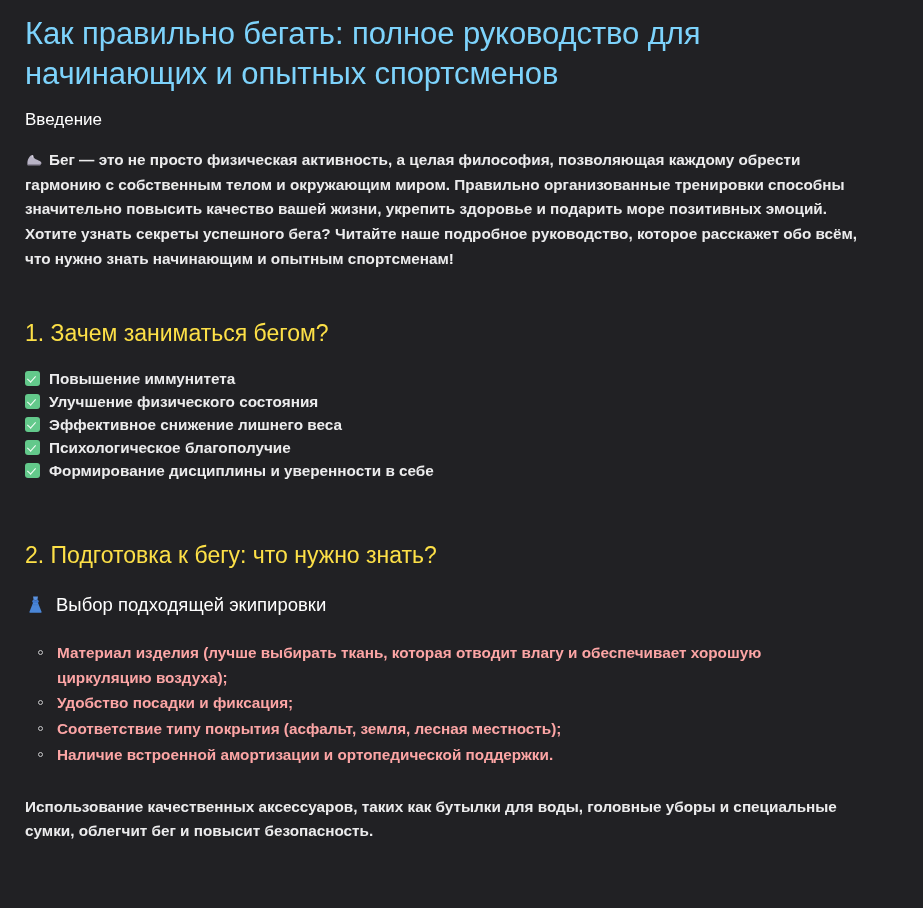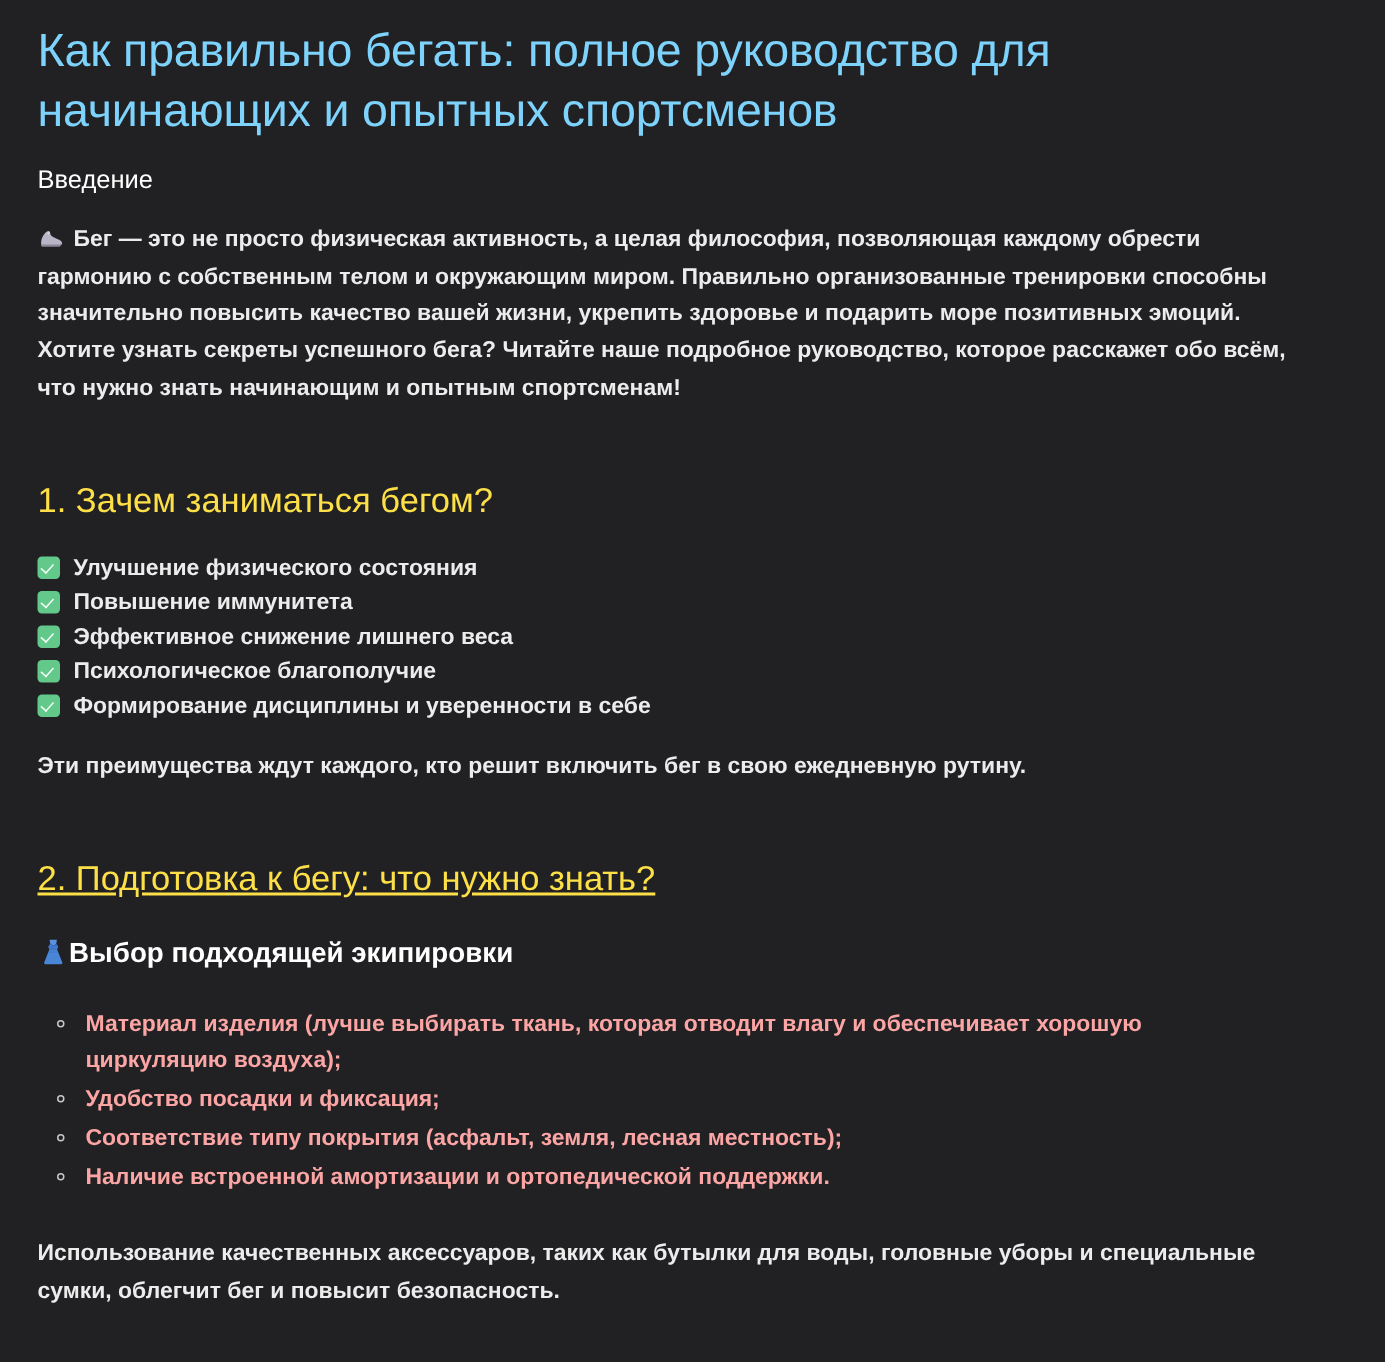--- a/index.html
+++ b/index.html
@@ -58,21 +58,21 @@
 
   
   .section-heading {
     margin: 0;
     font-size: 23px;
     font-weight: 400;
     line-height: 1.2;
     color: #fde047;
   }
   .section-1 { margin-top: 48px; }
-  .section-2 { margin-top: 48px; text-decoration: underline; }
+  .section-2 { margin-top: 60px; }
 
   
   .check-list {
     list-style: none;
     margin: 20px 0 0 0;
     padding: 0;
   }
   .check-list li {
     display: flex;
     align-items: center;
@@ -100,23 +100,24 @@
     height: 7px;
     border: solid #f4fdf7;
     border-width: 0 1.8px 1.8px 0;
     transform: rotate(42deg);
   }
 
   
   .icon-heading {
     display: flex;
     align-items: center;
+    gap: 10px;
     margin-top: 24px;
     font-size: 18.5px;
-    font-weight: 700;
+    font-weight: 400;
     color: #ffffff;
   }
   .dress-icon {
     flex: 0 0 auto;
     width: 21px;
     height: 22px;
     display: block;
   }
 
   
@@ -161,41 +162,40 @@
           <path d="M3 15c0-4 1.5-7 3-9 1.2-1.6 3-3 4.4-3 1 0 1.4.8 1.5 1.8.1 1.3.6 2.4 1.8 3.2 1.9 1.3 5.5 2.6 7.5 3.7 1.6.9 2.3 1.7 2.4 3 .1 1.3-.6 2.1-2 2.3H4.5C3.6 17 3 16.2 3 15z" fill="#b9b4c6"></path>
           <path d="M3 16.2h17.4c1.3-.2 2-1 2-2.1v2.6c0 .9-.7 1.6-1.7 1.6H4.4c-.8 0-1.4-.6-1.4-1.4v-.7z" fill="#8d8798"></path>
           <ellipse cx="10.4" cy="5.2" rx="1.1" ry="1.4" fill="#d9d5e2"></ellipse>
         </svg></span><span>Бег — это не просто физическая активность, а целая философия, позволяющая каждому обрести гармонию с собственным телом и окружающим миром. Правильно организованные тренировки способны значительно повысить качество вашей жизни, укрепить здоровье и подарить море позитивных эмоций. Хотите узнать секреты успешного бега? Читайте наше подробное руководство, которое расскажет обо всём, что нужно знать начинающим и опытным спортсменам!</span></p>
 
   <h2 class="section-heading section-1">1. Зачем заниматься бегом?</h2>
 
   <ul class="check-list">
     <li>
       <span class="check-badge"></span>
+      <span>Повышение иммунитета</span>
+    </li>
+    <li>
+      <span class="check-badge"></span>
       <span>Улучшение физического состояния</span>
     </li>
     <li>
       <span class="check-badge"></span>
-      <span>Повышение иммунитета</span>
-    </li>
-    <li>
-      <span class="check-badge"></span>
       <span>Эффективное снижение лишнего веса</span>
     </li>
     <li>
       <span class="check-badge"></span>
       <span>Психологическое благополучие</span>
     </li>
     <li>
       <span class="check-badge"></span>
       <span>Формирование дисциплины и уверенности в себе</span>
     </li>
   </ul>
 
-  <p class="para">Эти преимущества ждут каждого, кто решит включить бег в свою ежедневную рутину.</p>
 
   <h2 class="section-heading section-2">2. Подготовка к бегу: что нужно знать?</h2>
 
   <div class="icon-heading">
     <span class="dress-icon"><svg viewBox="0 0 24 24" width="21" height="22" xmlns="http://www.w3.org/2000/svg">
           <path d="M9.2 2.2h5.6l-.5 3.1L12 7.1 9.7 5.3z" fill="#5a92e0"></path>
           <path d="M9.7 5.4 12 7.2l2.3-1.8 1.6 2.3-1 2.1H9.1l-1-2.1z" fill="#3f79cf"></path>
           <path d="M9.1 9.6h5.8l4 10.1c.2.6-.2 1.2-.9 1.2H6c-.7 0-1.1-.6-.9-1.2z" fill="#4a86d8"></path>
           <path d="M8.6 11h6.8l.5 1.2H8.1z" fill="#3b72c4" opacity=".55"></path>
         </svg></span>

